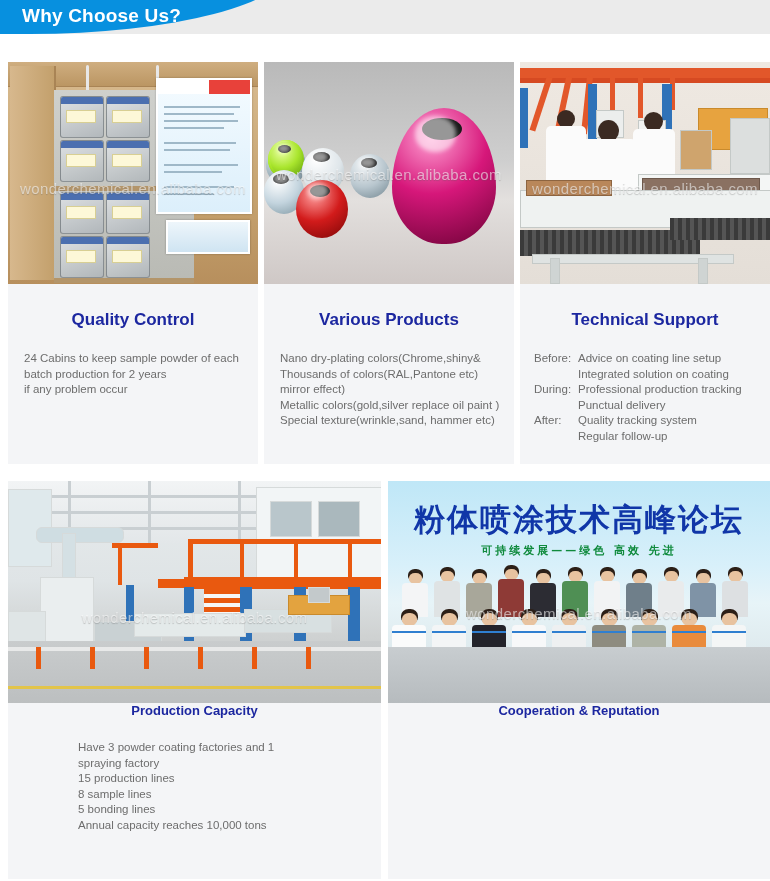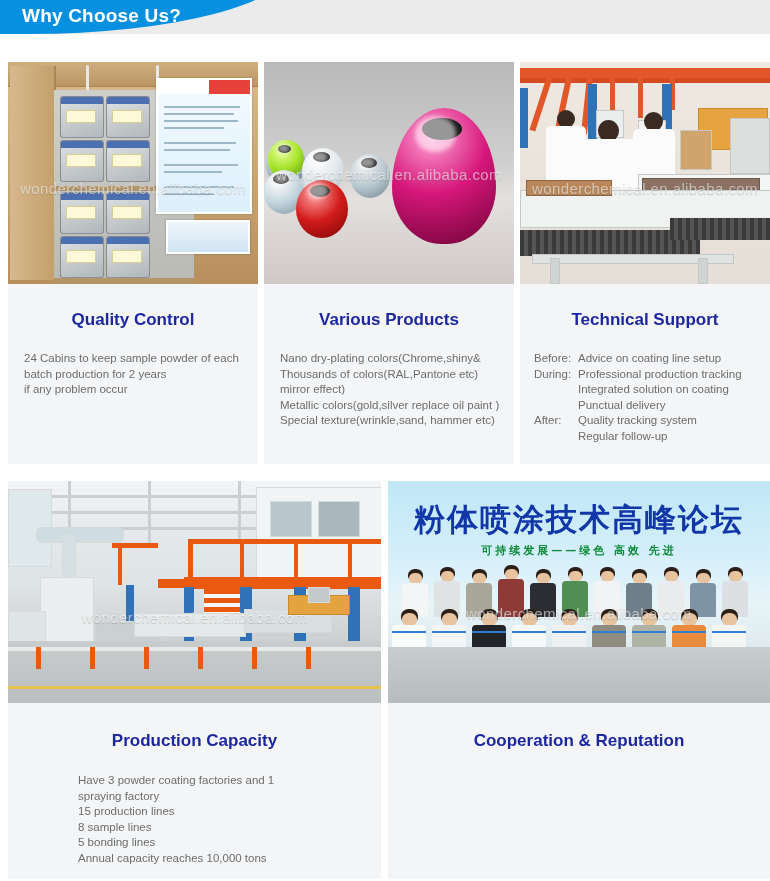--- a/index.html
+++ b/index.html
@@ -94,21 +94,21 @@
   .top-card .card-photo { height: 222px; }
   .top-card .card-title { font-size: 17px; margin-top: 26px; }
   .top-card .card-body  { margin-top: 21px; }
   #card-quality  .card-body { margin-left: 16px; }
   #card-products .card-body { margin-left: 16px; }
 
   
   #card-capacity   { left: 8px;   top: 481px; width: 373px; height: 398px; }
   #card-reputation { left: 388px; top: 481px; width: 382px; height: 398px; }
   .bot-card .card-photo { height: 222px; }
-  .bot-card .card-title { font-size: 17px; margin-top: 28px; }
+  .bot-card .card-title { font-size: 13px; }
   .bot-card .card-body  { margin-top: 22px; margin-left: 70px; }
   #card-reputation .card-body { margin-left: 92px; }
 
   
   .support-list {
     margin-top: 21px;
     margin-left: 14px;
     color: #6d6d6d;
     font-size: 11.5px;
     line-height: 15.5px;
@@ -364,26 +364,26 @@
       <div class="machine" style="left:178px; top:196px; width:8px; height:24px; background:#cfd4d3;"></div>
       <div class="wm" style="top:118px;">wonderchemical.en.alibaba.com</div>
     </div>
     <div class="card-title">Technical Support</div>
     <div class="support-list">
       <div class="support-row">
         <span class="support-label">Before:</span>
         <span class="support-value">Advice on coating line setup</span>
       </div>
       <div class="support-row">
+        <span class="support-label"></span>
+        <span class="support-value">Integrated solution on coating</span>
+      </div>
+      <div class="support-row">
         <span class="support-label">During:</span>
         <span class="support-value">Professional production tracking</span>
-      </div>
-      <div class="support-row">
-        <span class="support-label"></span>
-        <span class="support-value">Integrated solution on coating</span>
       </div>
       <div class="support-row">
         <span class="support-label"></span>
         <span class="support-value">Punctual delivery</span>
       </div>
       <div class="support-row">
         <span class="support-label">After:</span>
         <span class="support-value">Quality tracking system</span>
       </div>
       <div class="support-row">

